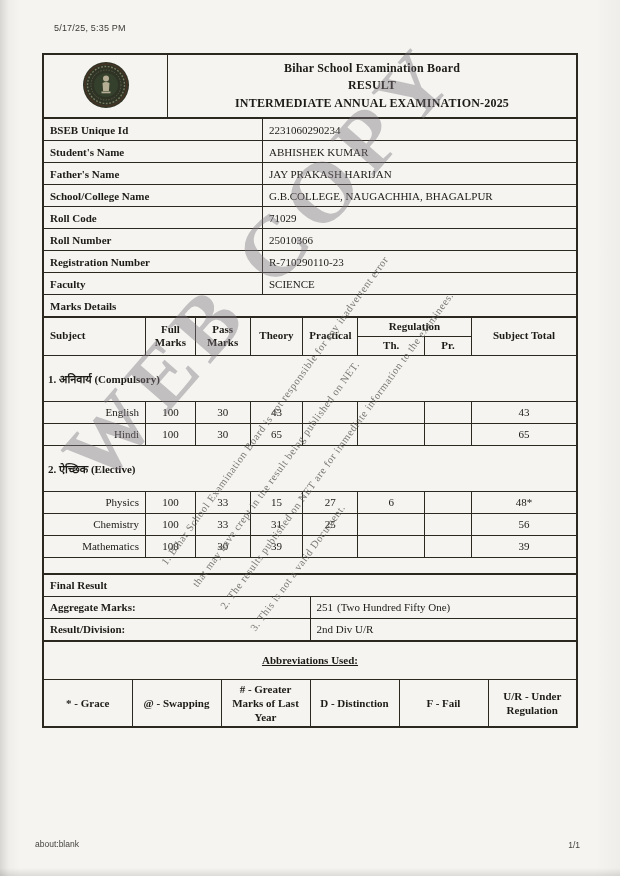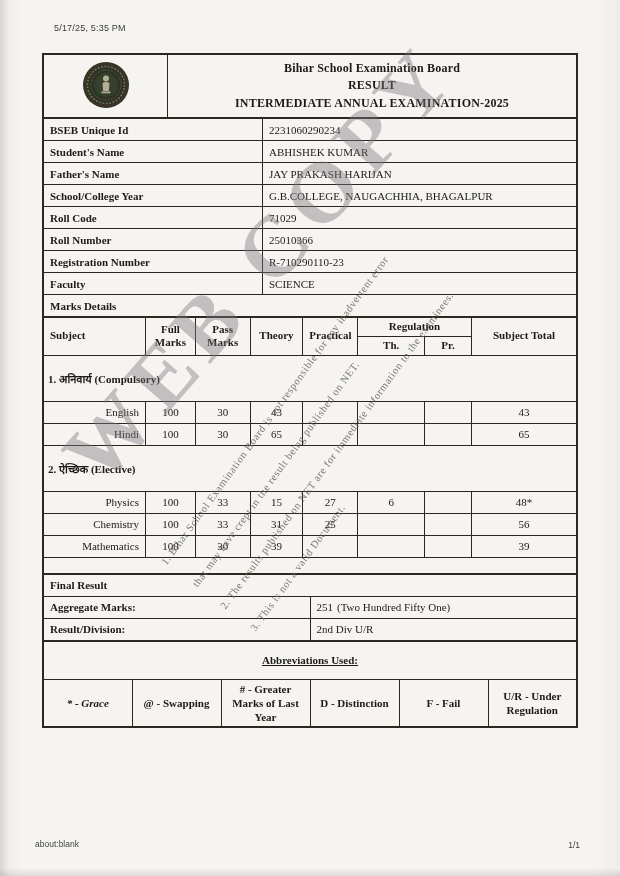--- a/index.html
+++ b/index.html
@@ -53,21 +53,21 @@
   .c-pr{width:46px;}
   .c-total{width:104px;}
 
   
   .fr .lbl{width:206px;}
   .agg-words{margin-left:4px;text-align:right;}
 
   
   .abbr-title{font-weight:bold;text-align:center;text-decoration:underline;height:17px;}
   .ab td{font-weight:bold;text-align:center;vertical-align:middle;height:33px;line-height:1.3;}
-  .a1{width:101px;font-style:italic;}.a2{width:103px;}.a3{width:113px;}.a4{width:62px;margin-top:16px;}.a5{width:45px;}.a6{width:107px;}
+  .a1{width:101px;}.a2{width:103px;}.a3{width:113px;}.a4{width:62px;margin-top:16px;}.a5{width:45px;}.a6{width:107px;}
 
   
   .wm-big{
     position:absolute;left:118px;top:402px;
     font-size:86px;font-weight:bold;letter-spacing:10px;white-space:nowrap;
     color:rgba(124,117,126,0.42);
     transform:rotate(-49deg);transform-origin:0 100%;
     font-family:"Liberation Serif",serif;
     pointer-events:none;z-index:5;
   }
@@ -132,21 +132,21 @@
     </tr>
     <tr>
       <td class="lbl">Student's Name</td>
       <td class="val">ABHISHEK KUMAR</td>
     </tr>
     <tr>
       <td class="lbl">Father's Name</td>
       <td class="val">JAY PRAKASH HARIJAN</td>
     </tr>
     <tr>
-      <td class="lbl">School/College Year</td>
+      <td class="lbl">School/College Name</td>
       <td class="val">G.B.COLLEGE, NAUGACHHIA, BHAGALPUR</td>
     </tr>
     <tr>
       <td class="lbl">Roll Code</td>
       <td class="val">71029</td>
     </tr>
     <tr>
       <td class="lbl">Roll Number</td>
       <td class="val">25010366</td>
     </tr>

